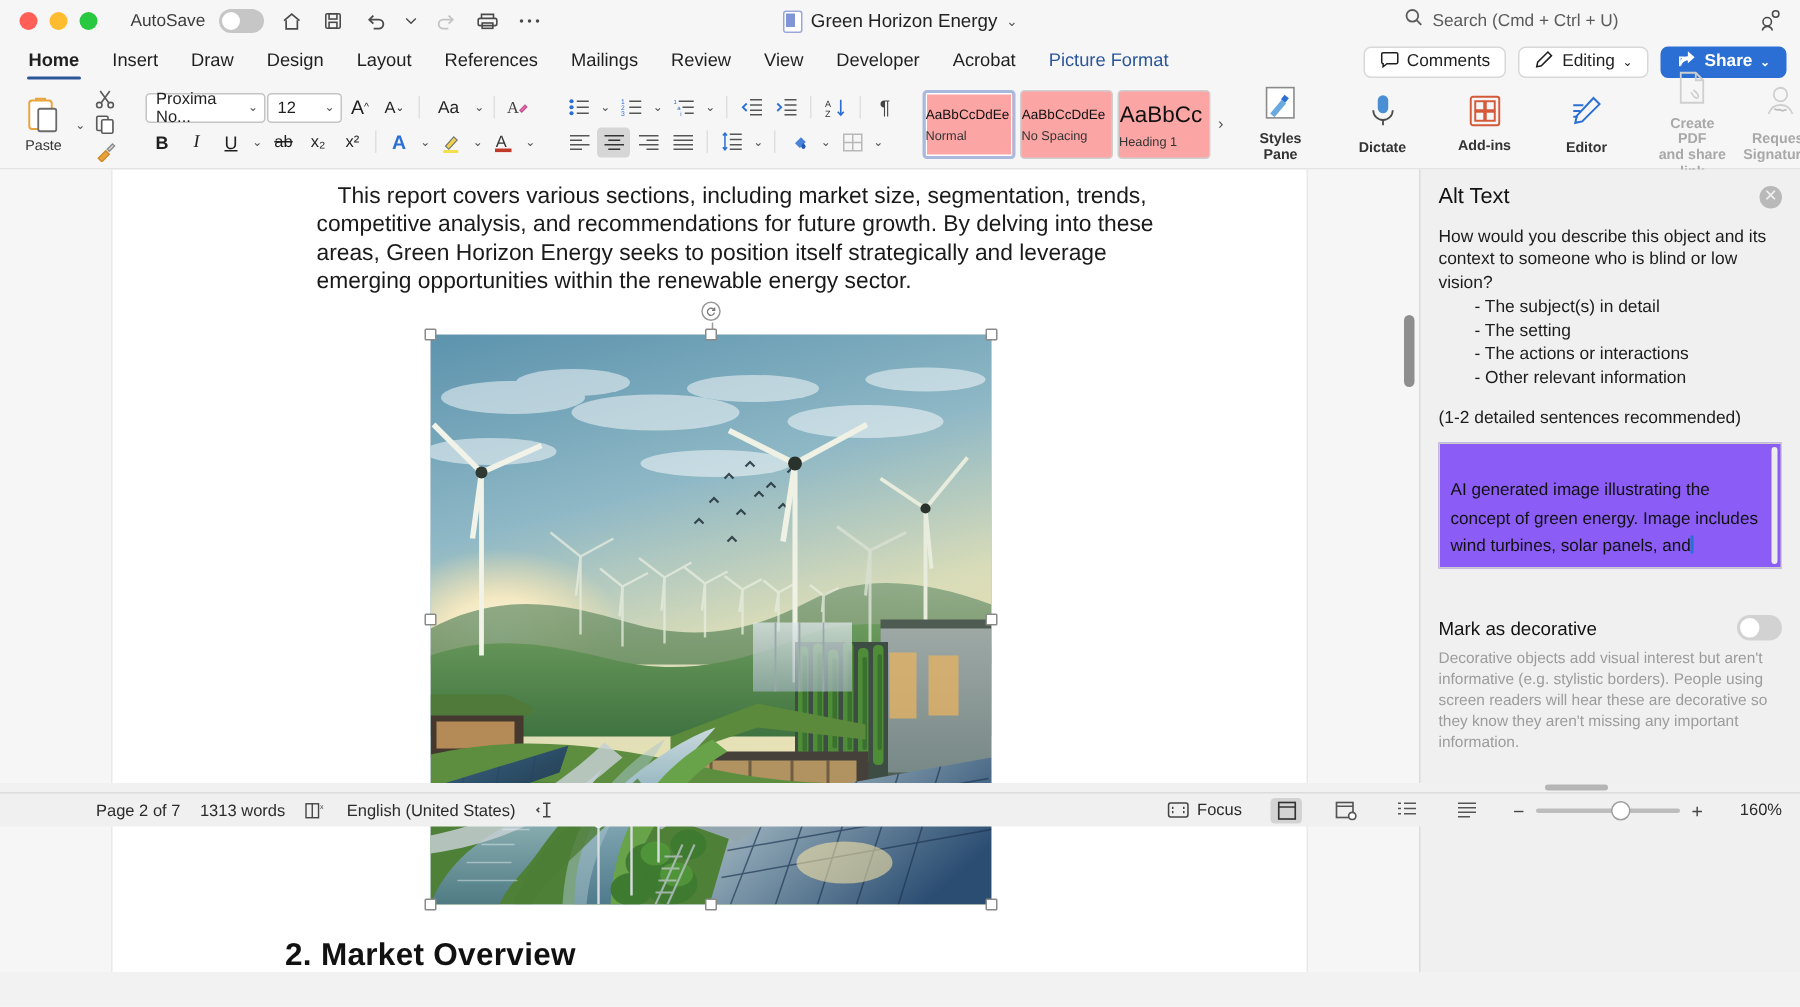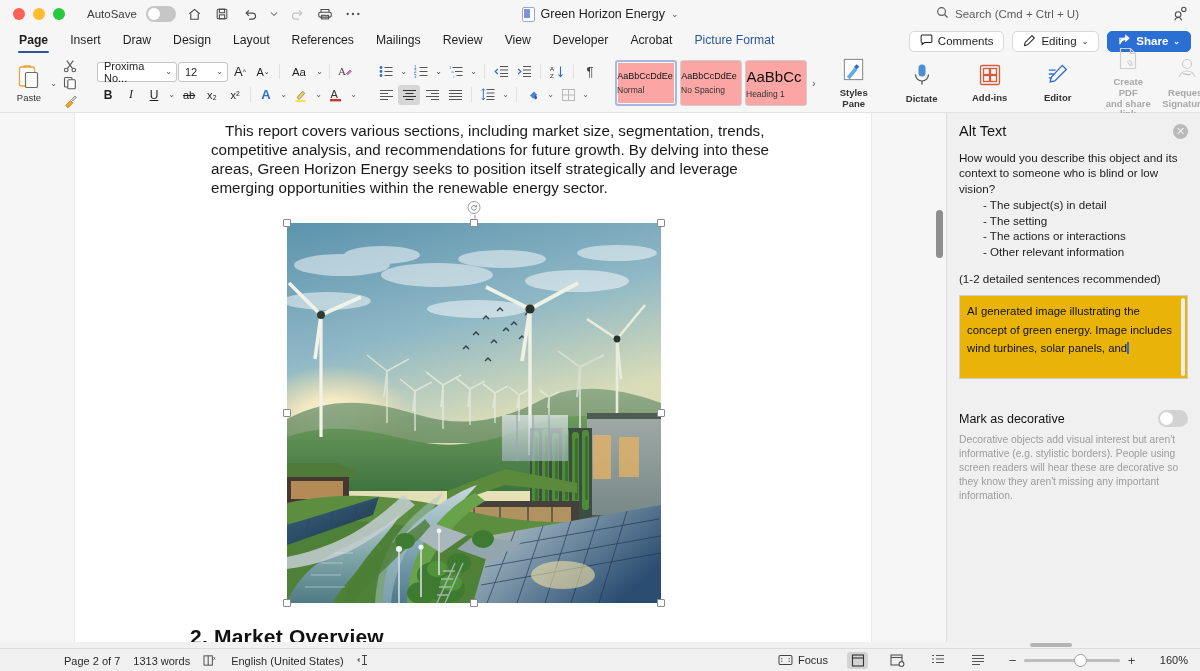--- a/index.html
+++ b/index.html
@@ -3,21 +3,21 @@
 <meta charset="utf-8">
 <style>
   * { box-sizing: border-box; margin: 0; padding: 0; }
   html, body {
     width: 1200px; height: 671px;
     overflow: hidden;
     font-family: "Liberation Sans", sans-serif;
     background: #f2f2f2;
     -webkit-font-smoothing: antialiased;
   }
-  .app { position: relative; width: 1200px; height: 671px; background: #f6f6f6; }
+  .app { position: relative; width: 1200px; height: 551px; background: #f6f6f6; }
 
   
   .titlebar {
     position: absolute; top: 0; left: 0; width: 1200px; height: 28px;
     background: #f6f6f6; display: flex; align-items: center;
   }
   .traffic { display: flex; gap: 8px; margin-left: 13px; }
   .dot { width: 12px; height: 12px; border-radius: 50%; }
   .dot.red { background: #ff5f57; }
   .dot.yellow { background: #febc2e; }
@@ -195,22 +195,22 @@
   .pane-title { font-size: 14.5px; color: #111; }
   .closebtn {
     width: 15px; height: 15px; border-radius: 50%; background: #b9b9b9;
     color: #f0f0f0; font-size: 11px; line-height: 15px; text-align: center;
   }
   .pane-q { font-size: 11.6px; color: #1c1c1c; line-height: 1.32; margin-top: 11px; }
   .pane-list { margin: 1px 0 0 24px; }
   .pane-list div { font-size: 11.6px; color: #1c1c1c; line-height: 1.35; }
   .pane-hint { font-size: 11.6px; color: #1c1c1c; margin-top: 13px; }
   .alt-input {
-    margin-top: 10px; height: 84px; background: #eab308; border: 1px solid #cdcdcd;
-    padding: 5px 7px; position: relative;
+    margin-top: 10px; height: 84px; background: #8b5cf6; border: 1px solid #cdcdcd;
+    padding: 21px 7px; position: relative;
   }
   .alt-text { font-size: 11.4px; color: #111; line-height: 1.36; }
   .caret { display: inline-block; width: 1.5px; height: 12px; background: #2a6fd6; vertical-align: -2px; }
   .alt-scroll { position: absolute; right: 2px; top: 2px; bottom: 2px; width: 4px; background: #ededed; border-radius: 2px; }
   .deco-row { display: flex; align-items: center; justify-content: space-between; margin-top: 31px; }
   .deco-label { font-size: 12.5px; color: #111; }
   .bigtoggle { width: 30px; height: 17px; border-radius: 9px; background: #d2d2d2; position: relative; }
   .bigtoggle::after { content: ""; position: absolute; top: 2px; left: 2px; width: 13px; height: 13px; border-radius: 50%; background: #fff; }
   .deco-desc { font-size: 10.3px; color: #9c9c9c; line-height: 1.36; margin-top: 6px; }
 
@@ -319,21 +319,21 @@
             <circle cx="6.5" cy="9" r="3"></circle>
             <path d="M3 15.2c.6-1.9 2-2.9 3.6-2.9s3 1 3.6 2.9"></path>
           </svg>
       </span>
     </div>
   </div>
 
   <div class="tabbar">
     <div style="width:8px"></div>
     <div class="tab active">
-        <span class="tl">Page</span>
+        <span class="tl">Home</span>
       </div>
     <div class="tab">
         <span class="tl">Insert</span>
       </div>
     <div class="tab">
         <span class="tl">Draw</span>
       </div>
     <div class="tab">
         <span class="tl">Design</span>
       </div>

